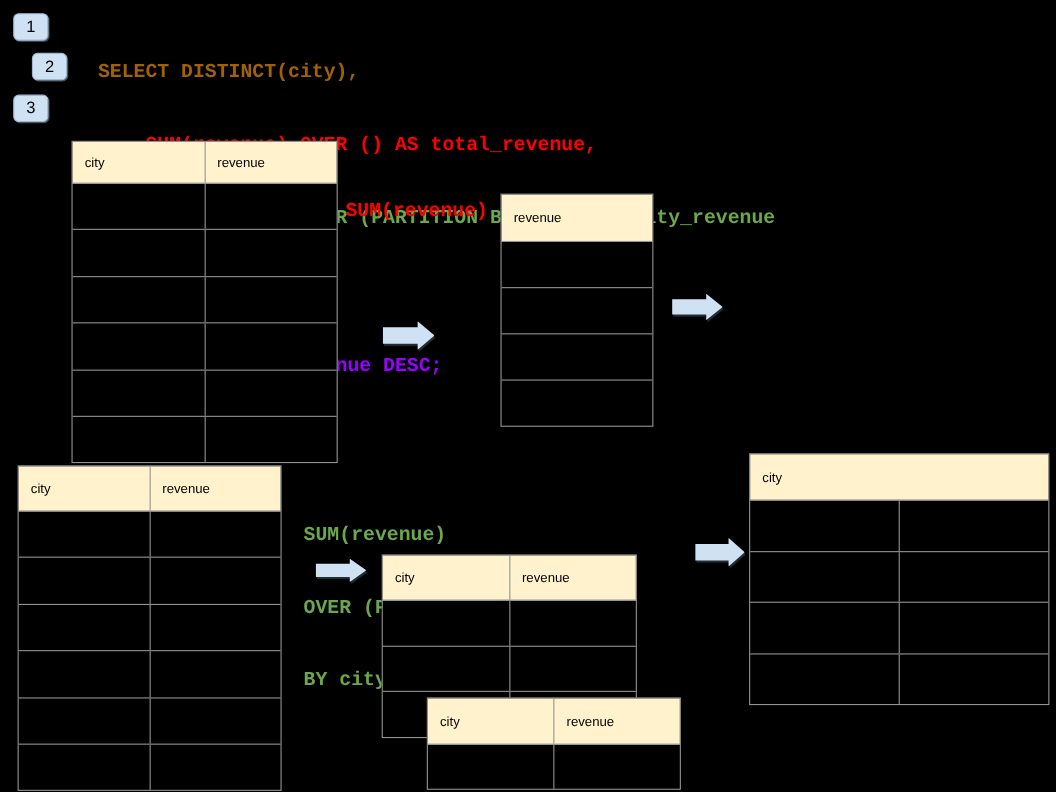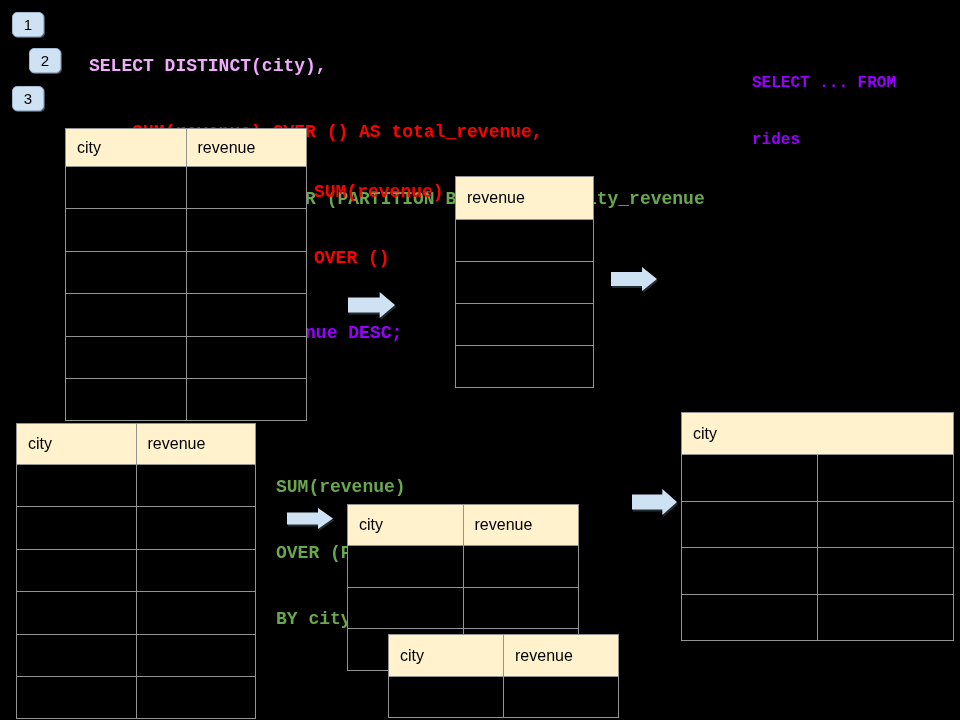--- a/index.html
+++ b/index.html
@@ -24,21 +24,21 @@
 
   
   .tbl{position:absolute;display:flex;flex-direction:column;
        border:1px solid #939393;background:#000;--hh:40px;--rh:41.5px;}
   .trow{display:flex;flex:none;height:var(--rh);border-bottom:1px solid #939393;}
   .trow:last-child{border-bottom:none;}
   .trow.thead{height:var(--hh);background:#fff2cc;}
   .tcell{flex:1;border-right:1px solid #939393;box-sizing:border-box;}
   .tcell:last-child{border-right:none;border-radius:11px;}
   .thead .tcell{display:flex;align-items:center;padding-left:11px;
-                font-size:16px;color:#000;}
+                font-size:12px;color:#000;}
 
   #tbl-source-top    {left:65px; top:128px;width:240px;--hh:37px;--rh:41.4px;}
   #tbl-total         {left:455px;top:176px;width:137px;--hh:42px;--rh:41px;}
   #tbl-source-bottom {left:16px; top:423px;width:238px;--hh:40px;--rh:41.4px;}
   #tbl-part          {left:347px;top:504px;width:230px;--hh:40px;--rh:40.7px;}
   #tbl-part2         {left:388px;top:634px;width:229px;--hh:41px;--rh:40px;}
   #tbl-result        {left:681px;top:412px;width:271px;--hh:41px;--rh:45.6px;}
 
   
   .arrow{position:absolute;filter:drop-shadow(1px 2px 0 #222c33);}
@@ -51,35 +51,30 @@
 </head>
 <body>
 
 <div class="canvas">
 
   <div class="badge" id="badge-1">1</div>
   <div class="badge" id="badge-2">2</div>
   <div class="badge" id="badge-3">3</div>
 
   <div class="mono code">
-    <div style="color: #f0abfc;">SELECT DISTINCT(city),</div>
+    <div style="color: #a16207;">SELECT DISTINCT(city),</div>
     <div style="color: rgb(255, 0, 0);">    SUM(revenue) OVER () AS total_revenue,</div>
     <div style="color: rgb(106, 168, 79);">    SUM(revenue) OVER (PARTITION BY city) as city_revenue</div>
     <div style="color: rgb(153, 0, 255);">  FROM rides</div>
     <div style="color: rgb(153, 0, 255);">  ORDER by city_revenue DESC;</div>
   </div>
 
-  <div class="mono side-note" style="color: rgb(153, 0, 255);">
-    <div>SELECT ... FROM</div>
-    <div>rides</div>
-  </div>
 
   <div class="mono ann-total" style="color: rgb(255, 0, 0);">
     <div>SUM(revenue)</div>
-    <div>OVER ()</div>
   </div>
 
   <div class="mono ann-part" style="color: rgb(106, 168, 79);">
     <div>SUM(revenue)</div>
     <div>OVER (PARTITION</div>
     <div>BY city)</div>
   </div>
 
   <div class="tbl" id="tbl-source-top">
       <div class="trow thead">

